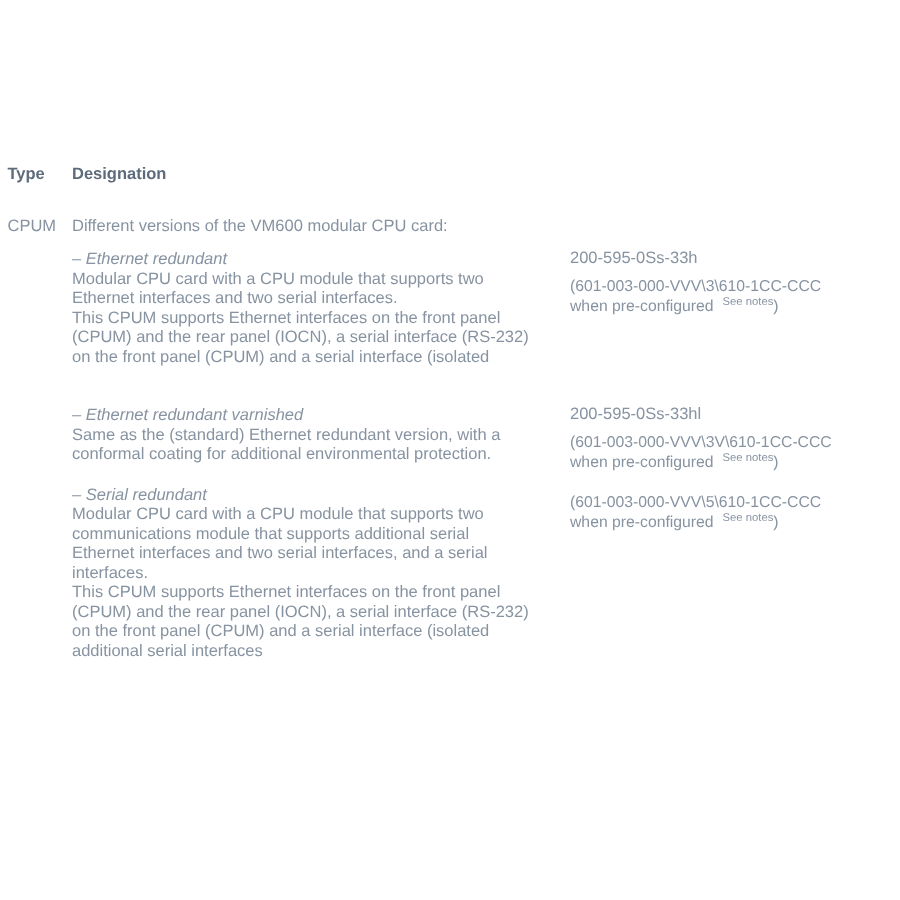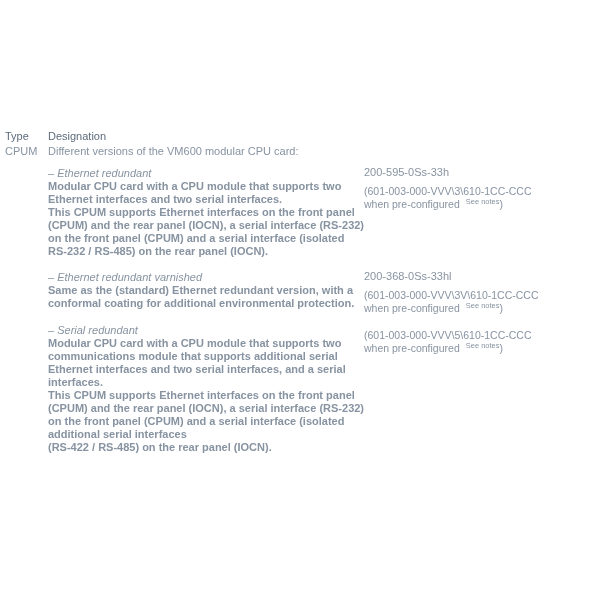--- a/index.html
+++ b/index.html
@@ -4,22 +4,22 @@
 <style>
   html, body { margin:0; padding:0; }
   body {
     width:600px; height:600px; position:relative;
     background:#ffffff;
     font-family:"Liberation Sans", sans-serif;
     overflow:hidden;
   }
   .page { position:absolute; inset:0; background:#ffffff; }
   .col-header {
-    position:absolute; top:130px;
-    font-size:11px; font-weight:normal; color:#5d6b7b;
+    position:absolute; top:110px;
+    font-size:11px; font-weight:bold; color:#5d6b7b;
     white-space:nowrap; line-height:13px;
   }
   .hdr-type { left:5px; }
   .hdr-designation { left:48px; }
   .hdr-ordering { left:388px; }
   .type-cell {
     position:absolute; left:5px; top:145px;
     font-size:11px; color:#8793a1; line-height:13px;
   }
   .intro-cell {
@@ -28,22 +28,22 @@
   }
   .entry { position:absolute; left:0; width:600px; height:0; }
   .entry-1 { top:167px; }
   .entry-2 { top:271px; }
   .entry-3 { top:324px; }
   .des {
     position:absolute; left:48px; top:0; width:345px;
     font-size:11px; color:#8793a1; line-height:13px;
   }
   .etitle { white-space:nowrap;font-style:italic; }
-  .eline { white-space:nowrap;font-weight:bold; }
-  .ord { position:absolute; left:364px; top:-1px; width:210px; }
+  .eline { white-space:nowrap; }
+  .ord { position:absolute; left:380px; top:-1px; width:210px; }
   .pnr {
     font-size:11px; color:#8793a1; line-height:13px; white-space:nowrap;
   }
   .preconfig {
     margin-top:6px;
     font-size:10.5px; color:#8793a1; line-height:12.5px; white-space:nowrap;
   }
   .note {
     font-size:7.5px; line-height:0;
     vertical-align:baseline; position:relative; top:-3.5px;
@@ -62,58 +62,56 @@
   <div class="intro-cell">Different versions of the VM600 modular CPU card:</div>
 
   <section class="entry entry-1">
     <div class="des">
       <div class="etitle">– Ethernet redundant</div>
       <div class="eline">Modular CPU card with a CPU module that supports two</div>
       <div class="eline">Ethernet interfaces and two serial interfaces.</div>
       <div class="eline">This CPUM supports Ethernet interfaces on the front panel</div>
       <div class="eline">(CPUM) and the rear panel (IOCN), a serial interface (RS-232)</div>
       <div class="eline">on the front panel (CPUM) and a serial interface (isolated</div>
-      <div class="eline">RS-232 / RS-485) on the rear panel (IOCN).</div>
     </div>
     <div class="ord">
       <div class="pnr">200-595-0Ss-33h</div>
       <div class="preconfig">
         <div>(601-003-000-VVV\3\610-1CC-CCC</div>
         <div><span>when pre-configured</span><span class="note">See notes</span><span>)</span></div>
       </div>
     </div>
   </section>
 
   <section class="entry entry-2">
     <div class="des">
       <div class="etitle">– Ethernet redundant varnished</div>
       <div class="eline">Same as the (standard) Ethernet redundant version, with a</div>
       <div class="eline">conformal coating for additional environmental protection.</div>
     </div>
     <div class="ord">
-      <div class="pnr">200-368-0Ss-33hl</div>
+      <div class="pnr">200-595-0Ss-33hl</div>
       <div class="preconfig">
         <div>(601-003-000-VVV\3V\610-1CC-CCC</div>
         <div><span>when pre-configured</span><span class="note">See notes</span><span>)</span></div>
       </div>
     </div>
   </section>
 
   <section class="entry entry-3">
     <div class="des">
       <div class="etitle">– Serial redundant</div>
       <div class="eline">Modular CPU card with a CPU module that supports two</div>
       <div class="eline">communications module that supports additional serial</div>
       <div class="eline">Ethernet interfaces and two serial interfaces, and a serial</div>
       <div class="eline">interfaces.</div>
       <div class="eline">This CPUM supports Ethernet interfaces on the front panel</div>
       <div class="eline">(CPUM) and the rear panel (IOCN), a serial interface (RS-232)</div>
       <div class="eline">on the front panel (CPUM) and a serial interface (isolated</div>
       <div class="eline">additional serial interfaces</div>
-      <div class="eline">(RS-422 / RS-485) on the rear panel (IOCN).</div>
     </div>
     <div class="ord">
       <div class="preconfig">
         <div>(601-003-000-VVV\5\610-1CC-CCC</div>
         <div><span>when pre-configured</span><span class="note">See notes</span><span>)</span></div>
       </div>
     </div>
   </section>
 
 </div>

